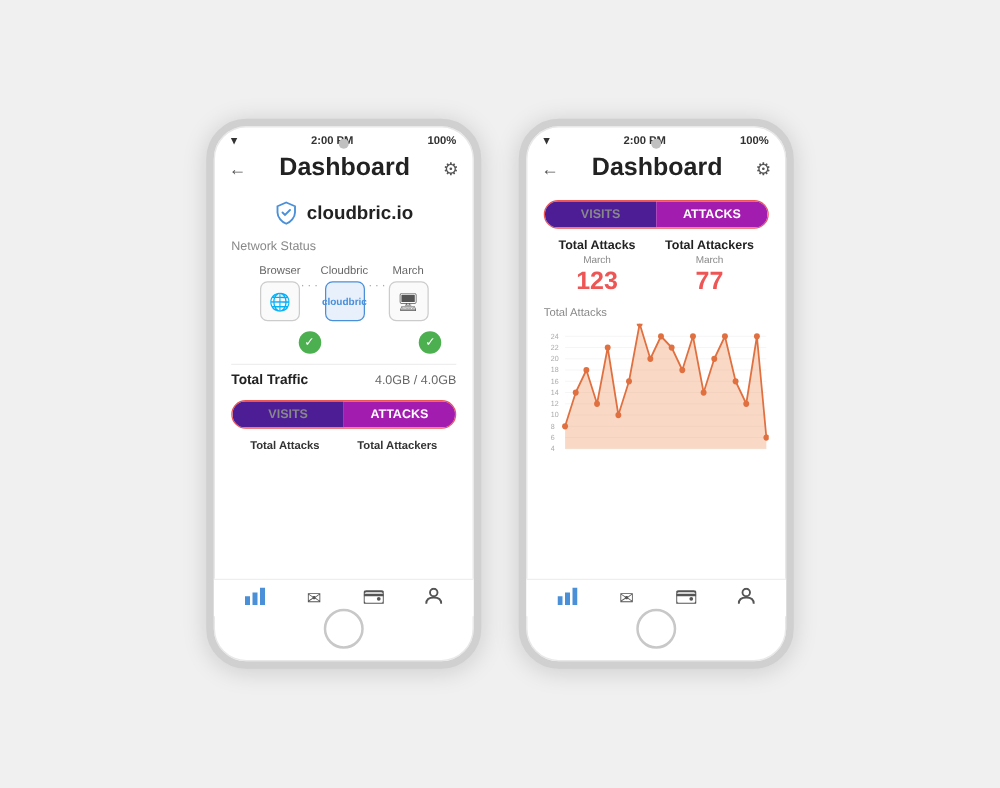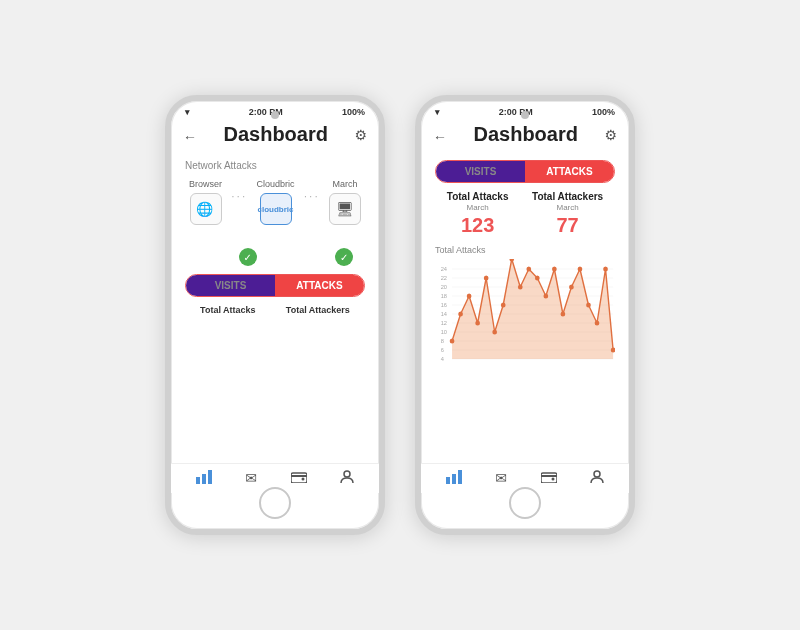--- a/index.html
+++ b/index.html
@@ -119,22 +119,22 @@
 
     .section-label {
       font-size: 10px;
       color: #888;
       margin-bottom: 8px;
     }
 
     .network-diagram {
       display: flex;
       align-items: center;
-      justify-content: space-between;
-      margin-bottom: 23px;
+      justify-content: center;
+      margin-bottom: 8px;
       padding: 0 4px;
     }
     .net-node {
       display: flex;
       flex-direction: column;
       align-items: center;
       gap: 4px;
     }
     .net-node-label {
       font-size: 9px;
@@ -230,21 +230,21 @@
     }
     .tab-toggle .tab {
       flex: 1;
       text-align: center;
       padding: 5px 0;
       font-size: 10px;
       font-weight: 700;
       cursor: pointer;
     }
     .tab-toggle .tab.active-attacks {
-      background: #ef4444;
+      background: #a21caf;
       color: #fff;
     }
     .tab-toggle .tab.inactive {
       background: #4c1d95;
       color: #888;
     }
 
     .partial-stats {
       display: flex;
       justify-content: space-around;
@@ -330,22 +330,31 @@
   </div>
 
   <div class="app-header">
     <span class="back-btn">←</span>
     <span class="title">Dashboard</span>
     <span class="gear-btn">⚙</span>
   </div>
 
   <div class="screen-content phone1-content">
 
-
-    <div class="section-label">Network Attacks</div>
+    <div class="brand-row">
+      <span class="brand-icon">
+        <svg width="20" height="20" viewBox="0 0 20 20">
+          <path d="M10 2 L17 5 L17 10 C17 14 13.5 17.5 10 19 C6.5 17.5 3 14 3 10 L3 5 Z" fill="none" stroke="#4a90d9" stroke-width="1.5"></path>
+          <path d="M7 10 L9 12 L13 8" fill="none" stroke="#4a90d9" stroke-width="1.5" stroke-linecap="round"></path>
+        </svg>
+      </span>
+      <span class="brand-name">cloudbric.io</span>
+    </div>
+
+    <div class="section-label">Network Status</div>
 
     <div class="network-diagram">
       <div class="net-node">
         <div class="net-node-label">Browser</div>
         <div class="net-icon">🌐</div>
       </div>
       <div class="net-dots">···</div>
       <div class="net-node">
         <div class="net-node-label">Cloudbric</div>
         <div class="net-icon cloudbric">cloudbric</div>
@@ -357,20 +366,24 @@
       </div>
     </div>
 
     <div class="check-row">
       <div class="check-circle">✓</div>
       <div style="width:32px"></div>
       <div class="check-circle">✓</div>
     </div>
 
 
+    <div class="traffic-row">
+      <span class="traffic-label">Total Traffic</span>
+      <span class="traffic-val">4.0GB / 4.0GB</span>
+    </div>
 
     <div class="tab-toggle">
       <div class="tab inactive">VISITS</div>
       <div class="tab active-attacks">ATTACKS</div>
     </div>
 
     <div class="partial-stats">
       <div class="stat-col">
         <div class="stat-col-title">Total Attacks</div>
       </div>

